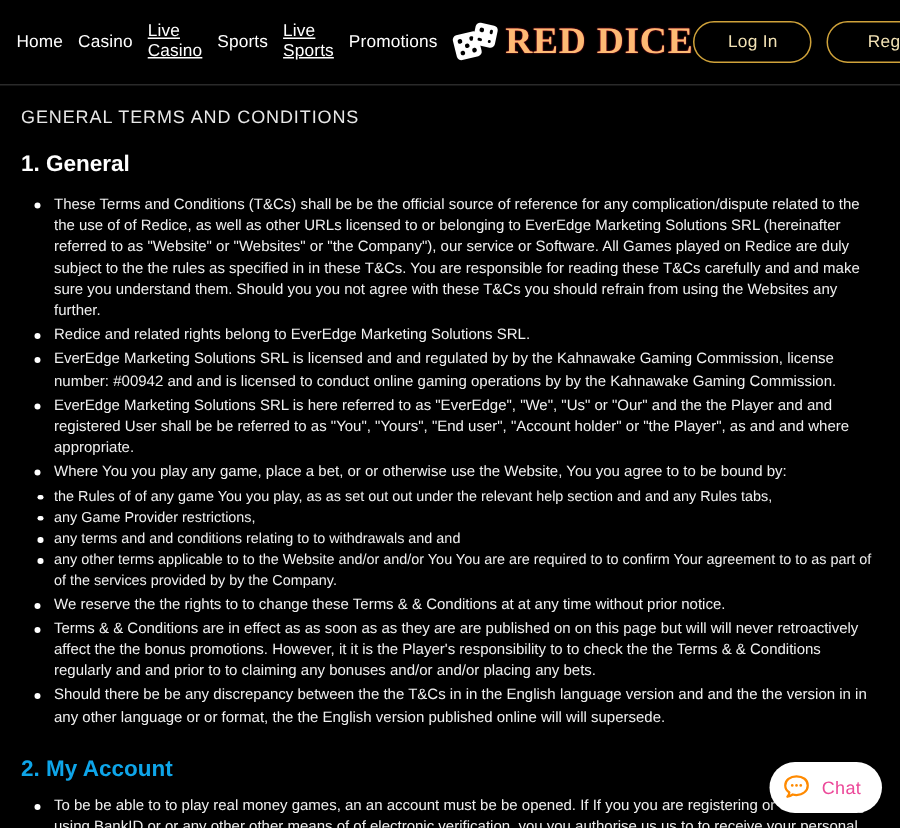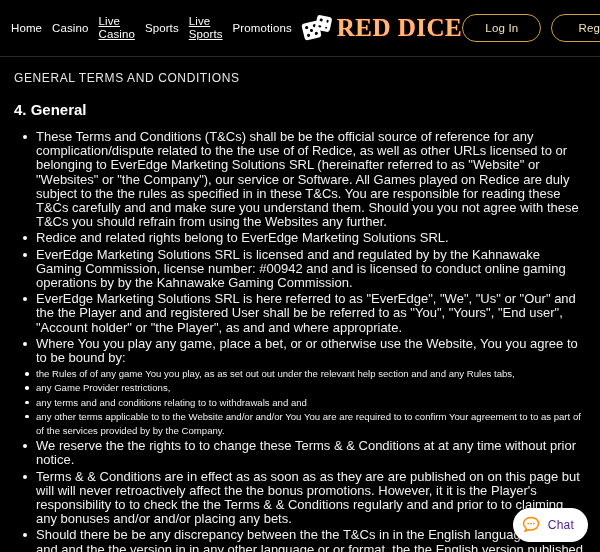--- a/index.html
+++ b/index.html
@@ -134,21 +134,21 @@
     margin: 18px 0 10px 0;
     color: #0ea5e9;
   }
   ul.lvl1 {
     margin: 0;
     padding-left: 20px;
     list-style: none;
   }
   ul.lvl1 > li {
     position: relative;
-    font-size: 13px;
+    font-size: 10px;
     line-height: 14.2px;
     color: #f0f0f0;
     margin-bottom: 2px;
     padding-left: 2px;
     text-align: left;
   }
   ul.lvl1 > li::before {
     content: "";
     position: absolute;
     left: -11px;
@@ -193,21 +193,21 @@
     box-shadow: 0 1px 5px rgba(0,0,0,0.45);
     cursor: pointer;
   }
   .chat-icon {
     width: 20px; height: 20px;
     position: relative;
     flex: 0 0 auto;
   }
   .chat-label {
     font-size: 12px;
-    color: #4c1d95;
+    color: #ec4899;
     letter-spacing: 0.2px;
   }
 </style>
 </head>
 <body>
 
 <div id="page">
 
   <div class="header">
     <div class="nav">
@@ -243,21 +243,21 @@
     <div class="header-actions">
       <button class="btn">Log In</button>
       <button class="btn btn-register">Register</button>
     </div>
   </div>
   <div class="header-rule"></div>
 
   <div class="content">
     <div class="section-label">GENERAL TERMS AND CONDITIONS</div>
 
-    <h2 class="heading">4. General</h2>
+    <h2 class="heading">1. General</h2>
 
     <ul class="lvl1">
       <li>These Terms and Conditions (T&amp;Cs) shall be be the official source of reference for any complication/dispute related to the the use of of Redice, as well as other URLs licensed to or belonging to EverEdge Marketing Solutions SRL (hereinafter referred to as "Website" or "Websites" or "the Company"), our service or Software. All Games played on Redice are duly subject to the the rules as specified in in these T&amp;Cs. You are responsible for reading these T&amp;Cs carefully and and make sure you understand them. Should you you not agree with these T&amp;Cs you should refrain from using the Websites any further.</li>
       <li>Redice and related rights belong to EverEdge Marketing Solutions SRL.</li>
       <li>EverEdge Marketing Solutions SRL is licensed and and regulated by by the Kahnawake Gaming Commission, license number: #00942 and and is licensed to conduct online gaming operations by by the Kahnawake Gaming Commission.</li>
       <li>EverEdge Marketing Solutions SRL is here referred to as "EverEdge", "We", "Us" or "Our" and the the Player and and registered User shall be be referred to as "You", "Yours", "End user", "Account holder" or "the Player", as and and where appropriate.</li>
       <li>Where You you play any game, place a bet, or or otherwise use the Website, You you agree to to be bound by:</li>
     </ul>
 
     <ul class="lvl2">

